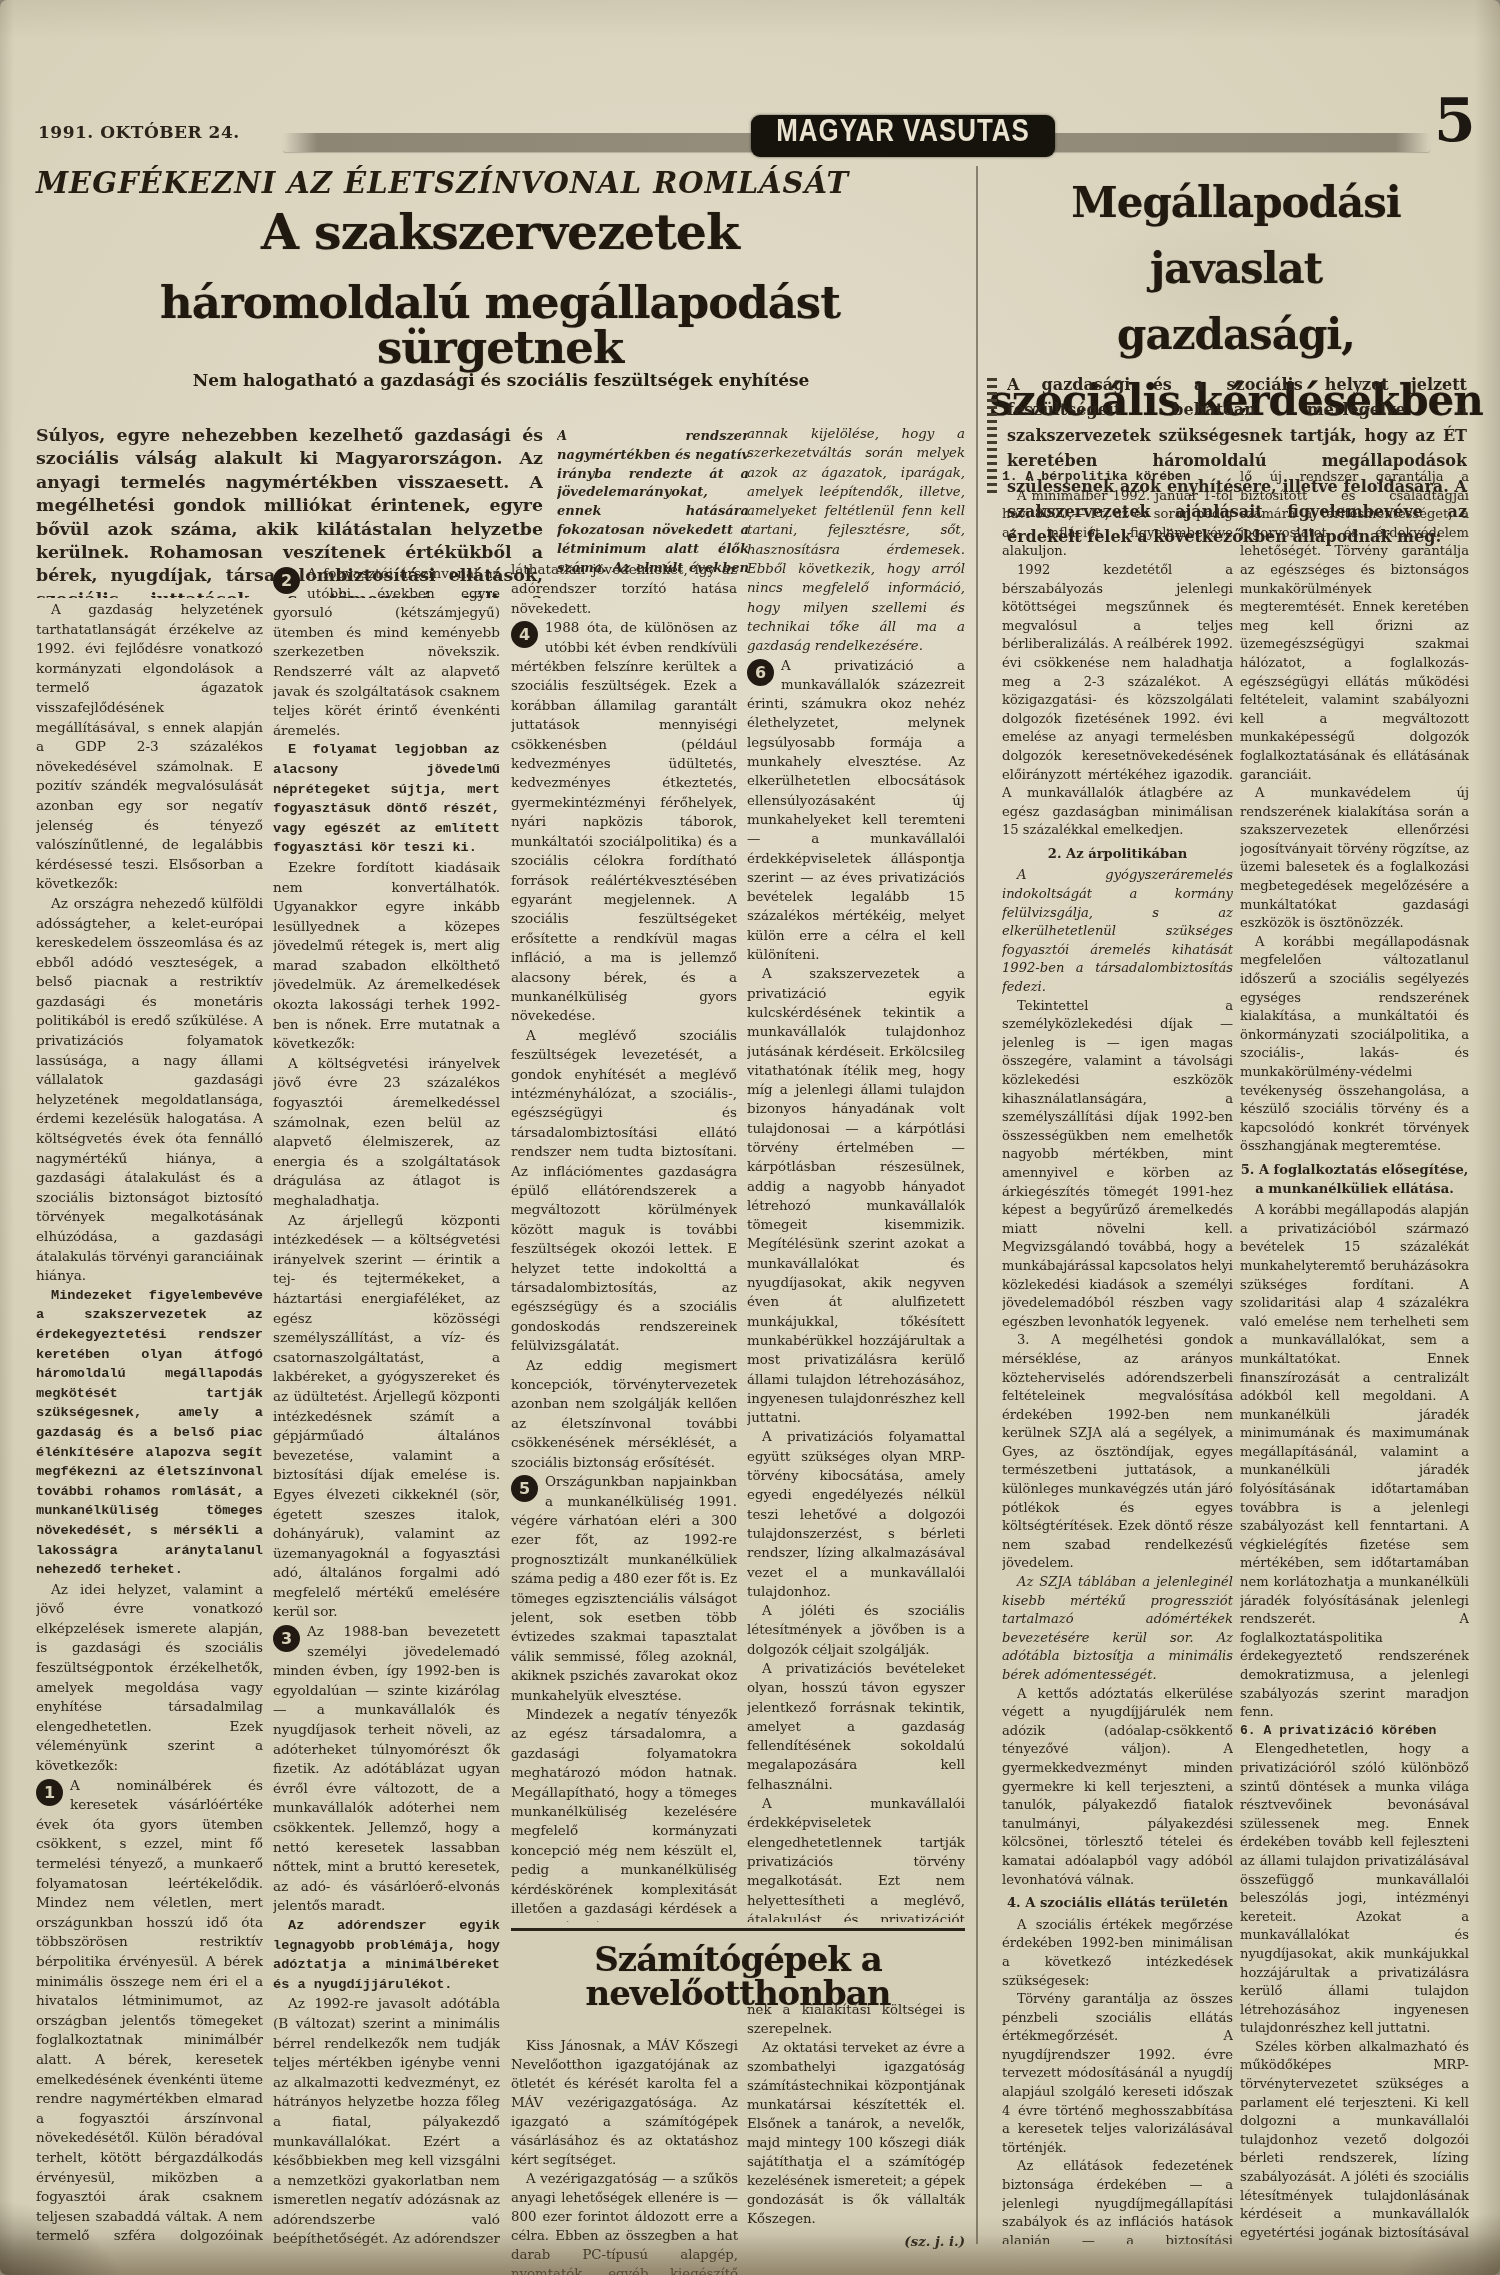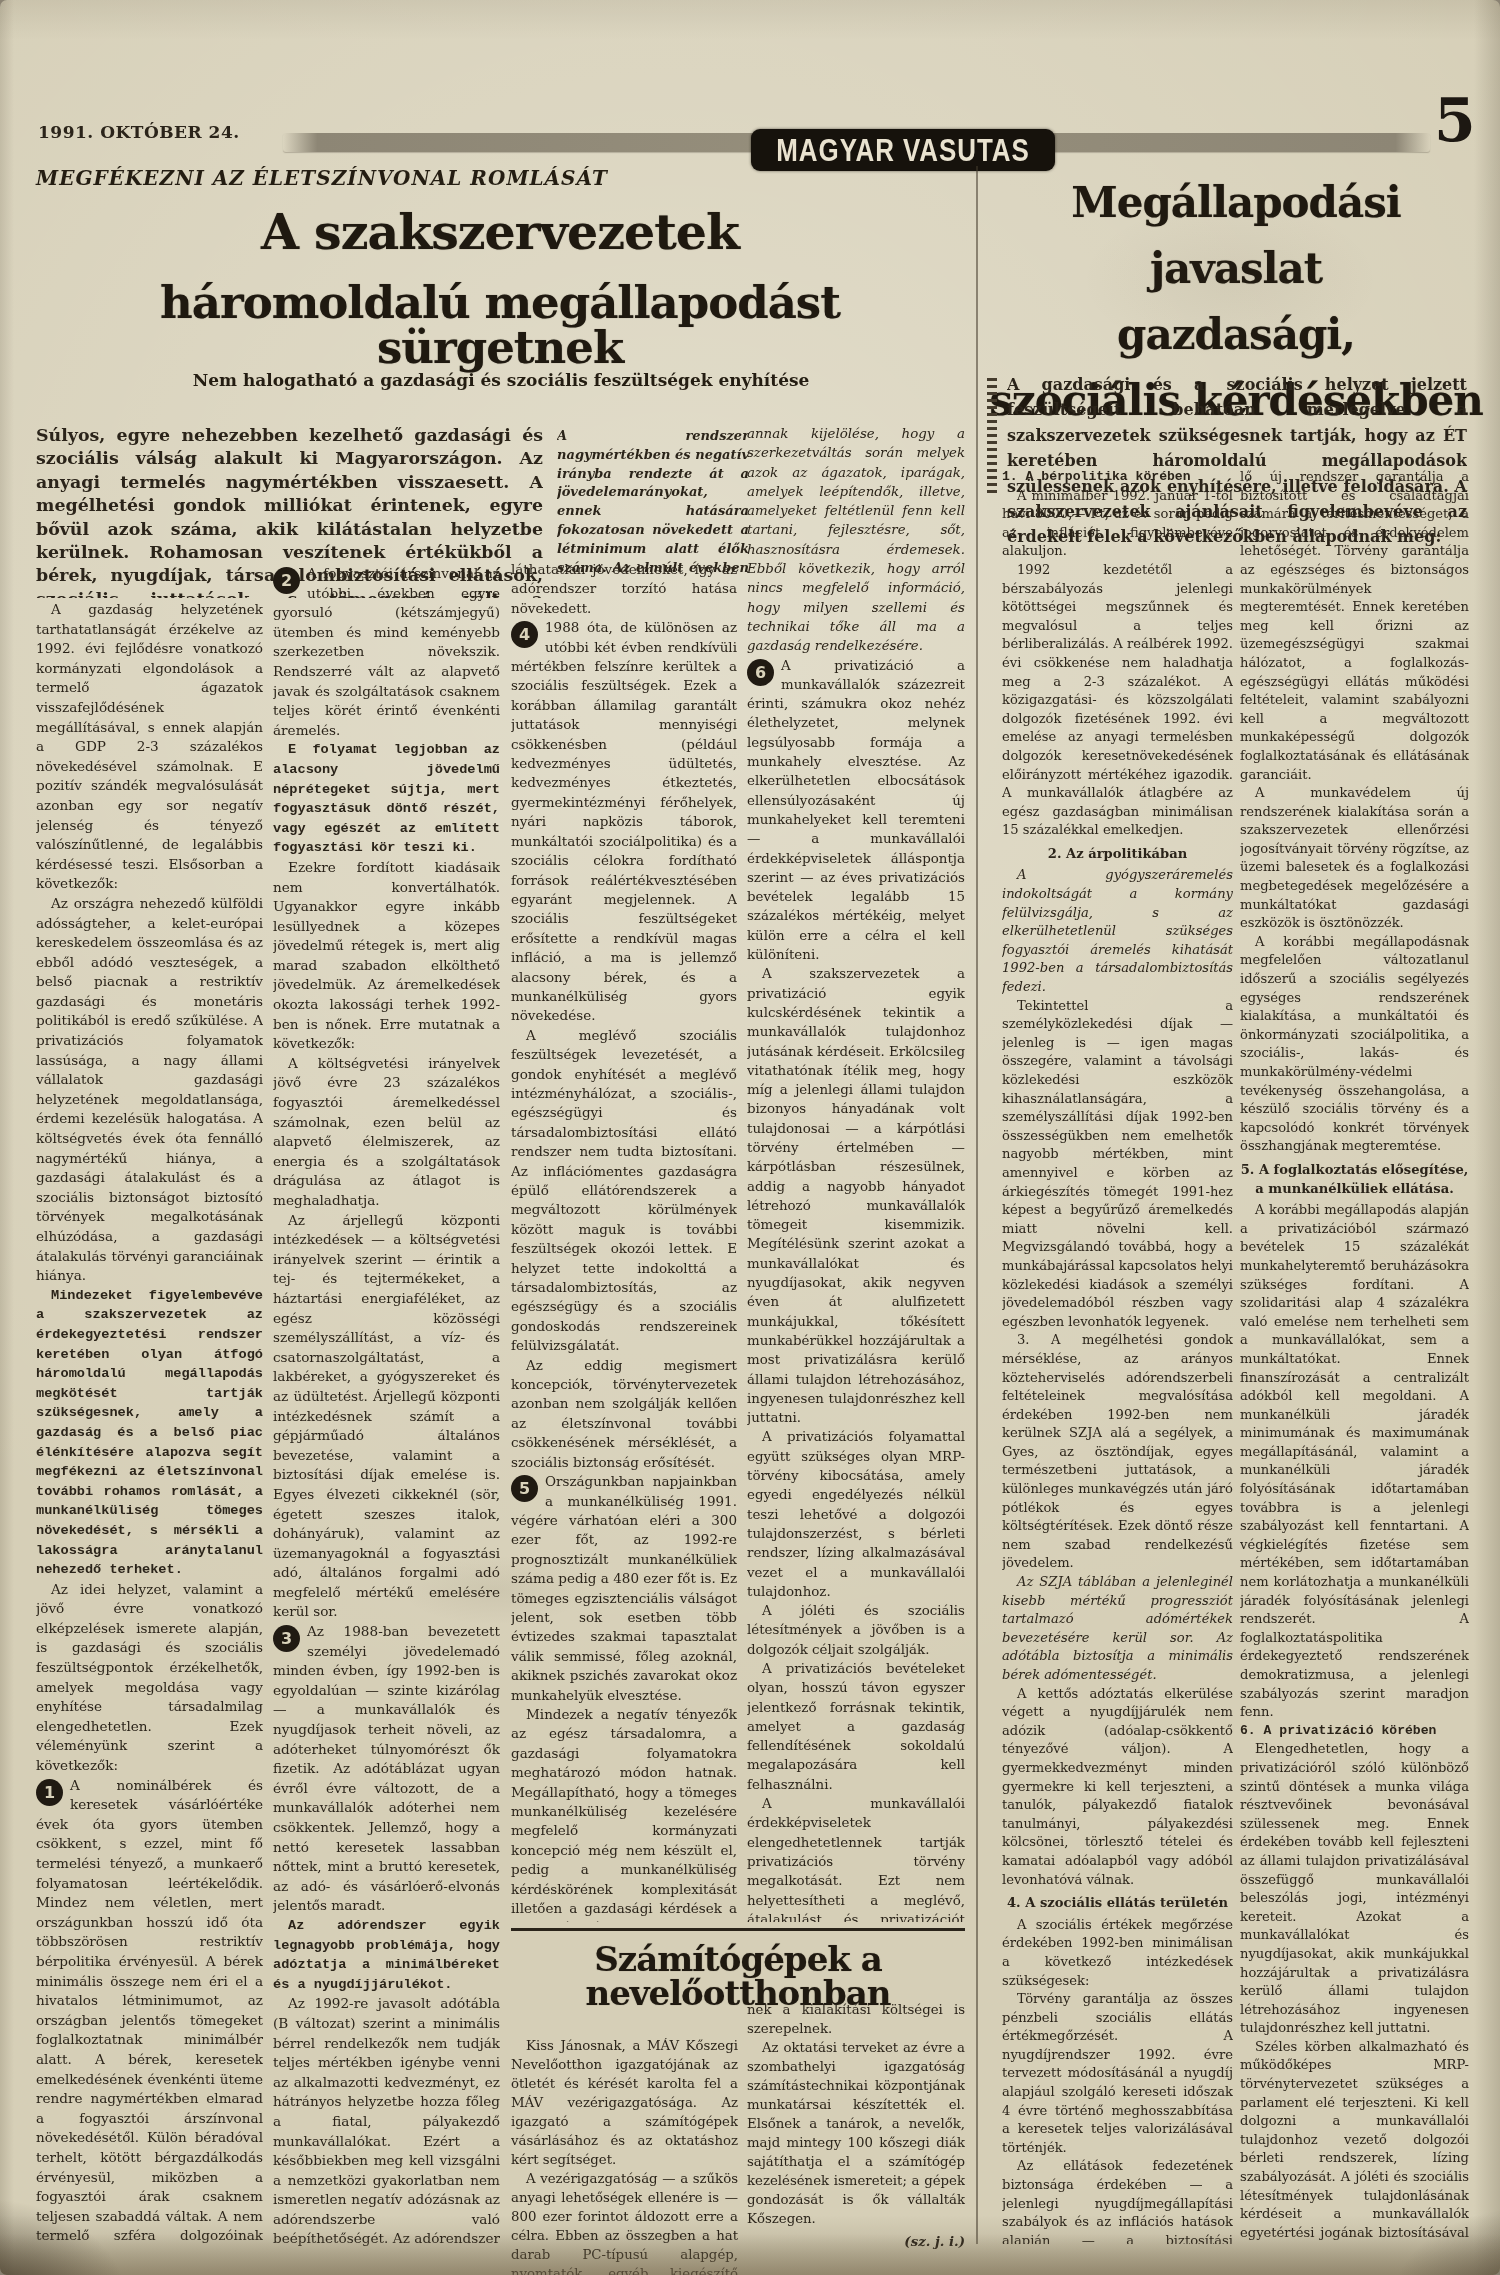--- a/index.html
+++ b/index.html
@@ -13,27 +13,27 @@
       linear-gradient(0deg, rgba(95,84,60,.30) 0, rgba(95,84,60,0) 60px),
       linear-gradient(180deg, rgba(95,84,60,.12) 0, rgba(95,84,60,0) 40px);
     font-family:"DejaVu Serif", serif;color:#2b241a;border-radius:7px;
   }
   .abs{position:absolute;}
   
   .date{left:38px;top:122px;font-weight:700;font-size:17px;letter-spacing:.5px;}
   .graybar{left:283px;top:133px;width:1147px;height:19px;border-radius:3px;
     background:linear-gradient(90deg, rgba(140,133,115,0), #8d8675 3%, #968f7c 50%, #8d8675 97%, rgba(140,133,115,0));
     box-shadow:0 1px 1px rgba(60,52,38,.25);}
-  .mastbox{left:751px;top:129px;width:304px;height:42px;background:#16120c;border-radius:9px;
-    display:flex;align-items:center;justify-content:center;box-shadow:0 0 3px rgba(20,16,10,.6);}
+  .mastbox{left:751px;top:115px;width:304px;height:42px;background:#16120c;border-radius:9px;
+    display:flex;align-items:flex-start;justify-content:center;box-shadow:0 0 3px rgba(20,16,10,.6);}
   .masttext{color:#e9e2cf;font-family:"Liberation Sans",sans-serif;font-weight:700;font-size:27px;
     letter-spacing:1px;transform:scale(.96,1.18);white-space:nowrap;}
   .pagenum{left:1434px;top:90px;font-weight:700;font-size:60px;line-height:1;color:#1d1812;}
   
-  .kicker{left:36px;top:166px;font-style:italic;font-weight:700;font-size:20px;letter-spacing:1px;color:#241d12;white-space:nowrap;}
+  .kicker{left:36px;top:166px;font-style:italic;font-weight:700;font-size:29px;letter-spacing:1px;color:#241d12;white-space:nowrap;}
   .h1{left:35px;top:208px;width:930px;text-align:center;font-weight:700;font-size:49px;line-height:1;
     color:#1f1910;text-shadow:0 0 1px rgba(25,20,10,.45);letter-spacing:-1px;}
   .h2{left:35px;top:280px;width:930px;text-align:center;font-weight:700;font-size:45px;line-height:1;
     color:#1f1910;text-shadow:0 0 1px rgba(25,20,10,.45);letter-spacing:-1px;}
   .sub{left:36px;top:370px;width:930px;text-align:center;font-weight:700;font-size:17px;color:#241d12;}
   
   .txt{position:absolute;text-align:justify;overflow:hidden;}
   .lead{left:36px;top:424px;width:507px;height:174px;font-weight:700;font-size:17.4px;line-height:23.4px;}
   .tmid{left:557px;top:427px;width:192px;height:152px;font-style:italic;font-weight:700;font-size:13px;line-height:18.8px;}
   .c1{left:36px;top:600px;width:227px;height:1646px;font-size:13.6px;line-height:19.6px;}

